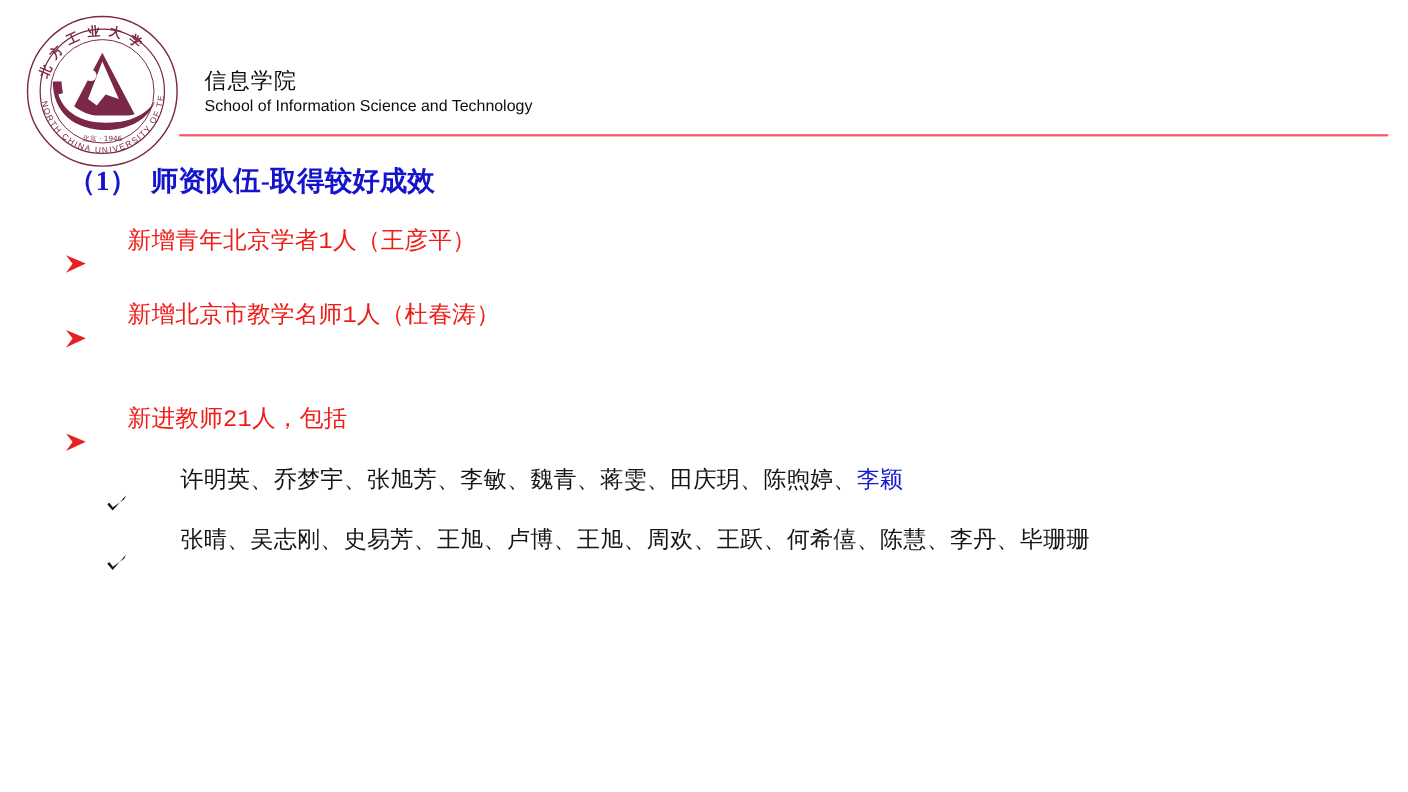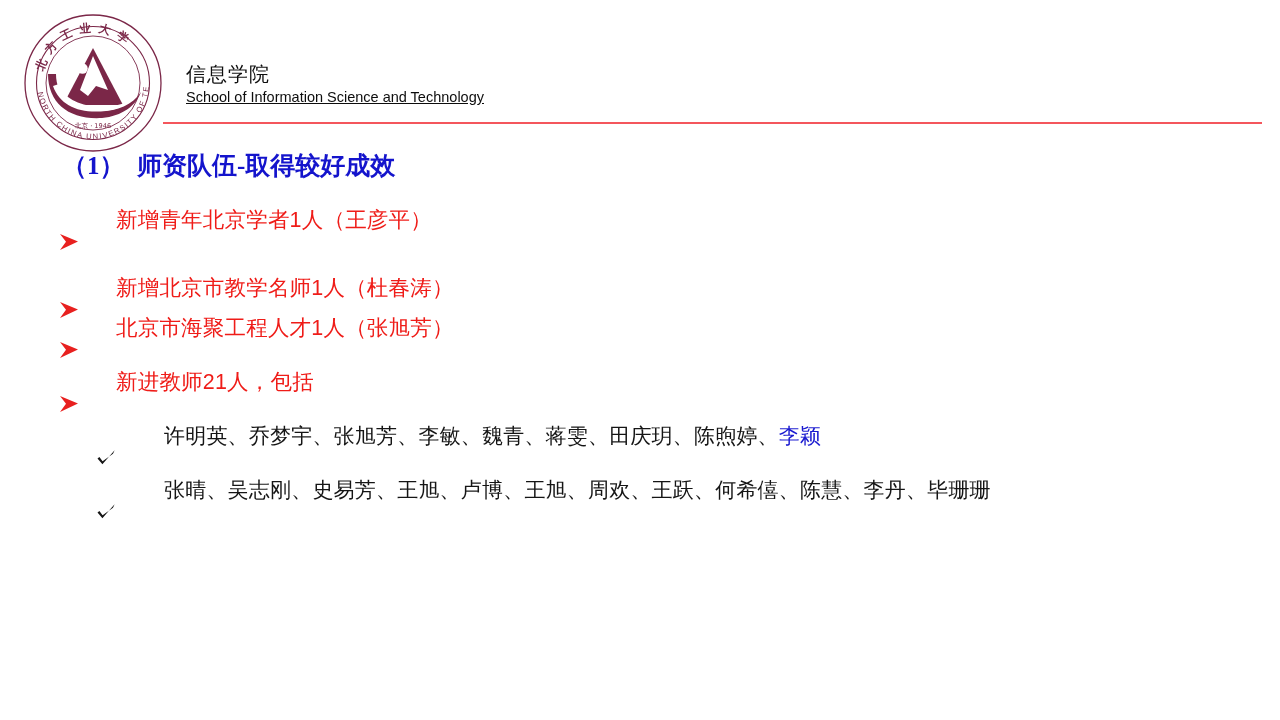--- a/index.html
+++ b/index.html
@@ -50,21 +50,20 @@
     letter-spacing: 1px;
     white-space: nowrap;
   }
   #school-en {
     font-size: 14.5px;
     line-height: 19px;
     color: #0d0d0d;
     font-family: "Liberation Sans", sans-serif;
     white-space: nowrap;
     margin-top: 2px;
-    text-decoration: underline;
   }
   #header-rule {
     position: absolute;
     left: 163px;
     top: 122px;
     width: 1099px;
     height: 0;
     border-top: 2px solid #f4565c;
   }
 
@@ -96,21 +95,21 @@
     font-size: 17px;
     line-height: 30px;
     font-family: "DejaVu Sans", sans-serif;
     position: relative;
   }
   .bullet-arrow svg { position: absolute; left: 0; top: 6px; }
   .bullet-text {
     font-size: 21.5px;
     line-height: 30px;
     color: #ef1c18;
-    font-family: Liberation Sans, sans-serif;
+    font-family: Liberation Mono, monospace;
     letter-spacing: 0.2px;
   }
 
   
   .sub-row {
     position: absolute;
     left: 96px;
     display: flex;
     align-items: baseline;
     white-space: nowrap;
@@ -194,28 +193,20 @@
 
   <div class="bullet-row" style="top:273px">
     <span class="bullet-arrow">
       <svg width="22" height="18" viewBox="0 0 22 18" aria-hidden="true">
         <path d="M2 1 L20 8.6 L2 17 L8 8.8 Z" fill="#e8201f"></path>
       </svg>
     </span>
     <span class="bullet-text">新增北京市教学名师1人（杜春涛）</span>
   </div>
 
-  <div class="bullet-row" style="top:313px">
-    <span class="bullet-arrow">
-      <svg width="22" height="18" viewBox="0 0 22 18" aria-hidden="true">
-        <path d="M2 1 L20 8.6 L2 17 L8 8.8 Z" fill="#e8201f"></path>
-      </svg>
-    </span>
-    <span class="bullet-text">北京市海聚工程人才1人（张旭芳）</span>
-  </div>
 
   <div class="bullet-row" style="top:367px">
     <span class="bullet-arrow">
       <svg width="22" height="18" viewBox="0 0 22 18" aria-hidden="true">
         <path d="M2 1 L20 8.6 L2 17 L8 8.8 Z" fill="#e8201f"></path>
       </svg>
     </span>
     <span class="bullet-text">新进教师21人，包括</span>
   </div>
 

